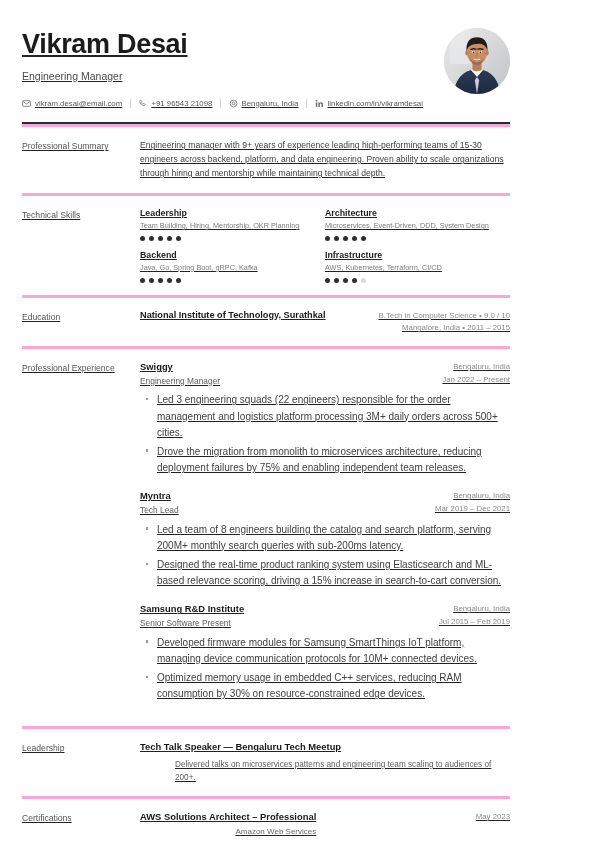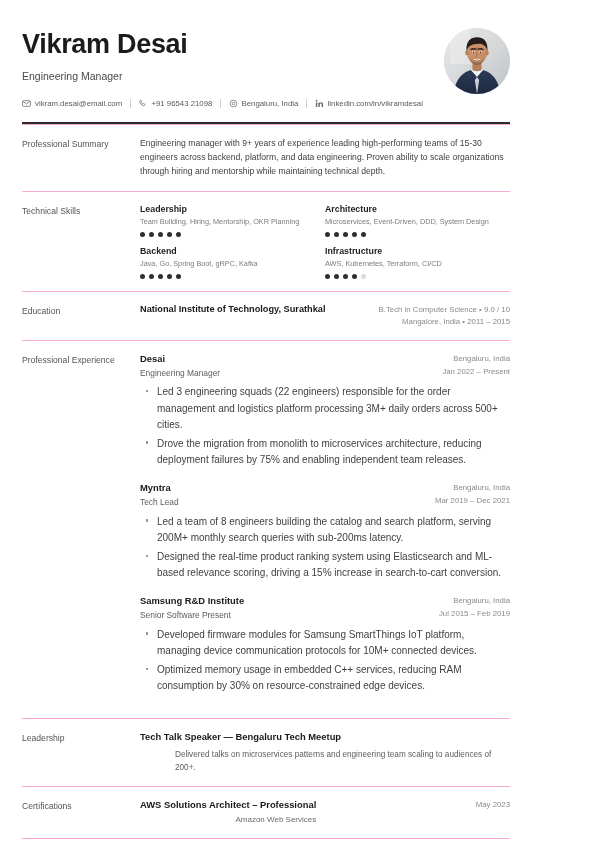--- a/index.html
+++ b/index.html
@@ -13,20 +13,21 @@
     -webkit-font-smoothing: antialiased;
   }
   .page {
     position: relative;
     width: 532px;
     height: 849px;
     background: #ffffff;
     box-sizing: border-box;
     padding: 28px 22px 0 22px;
     overflow: hidden;
+    text-decoration: underline;
   }
 
   
   .header {
     display: flex;
     align-items: flex-start;
     justify-content: space-between;
   }
   .header-left { flex: 1 1 auto; min-width: 0; padding-top: 2px; }
   .name {
@@ -87,21 +88,21 @@
   .header-rule {
     border: 0;
     border-top: 2px solid #2b2b2b;
     margin: 14px 0 0 0;
   }
 
   
   .section {
     display: flex;
     align-items: flex-start;
-    border-top: 1px solid #f9a8d4;
+    border-top: 3px solid #f9a8d4;
     padding: 12px 0 12px 0;
   }
   .section:first-of-type { border-top: 0; }
   .section-label {
     flex: 0 0 118px;
     font-size: 8.6px;
     color: #555555;
     line-height: 1.5;
     padding-top: 1px;
     padding-right: 6px;
@@ -403,21 +404,21 @@
     </div>
   </div>
 
   <div class="section">
     <div class="section-label">Professional Experience</div>
     <div class="section-body">
 
       <div class="entry">
         <div class="entry-head">
           <div class="entry-head-left">
-            <div class="entry-title">Desai</div>
+            <div class="entry-title">Swiggy</div>
             <div class="entry-subtitle">Engineering Manager</div>
           </div>
           <div class="entry-head-right">
             <div class="entry-meta">Bengaluru, India</div>
             <div class="entry-meta second">Jan 2022 – Present</div>
           </div>
         </div>
         <ul class="bullets">
           <li>Led 3 engineering squads (22 engineers) responsible for the order management and logistics platform processing 3M+ daily orders across 500+ cities.</li>
           <li>Drove the migration from monolith to microservices architecture, reducing deployment failures by 75% and enabling independent team releases.</li>

